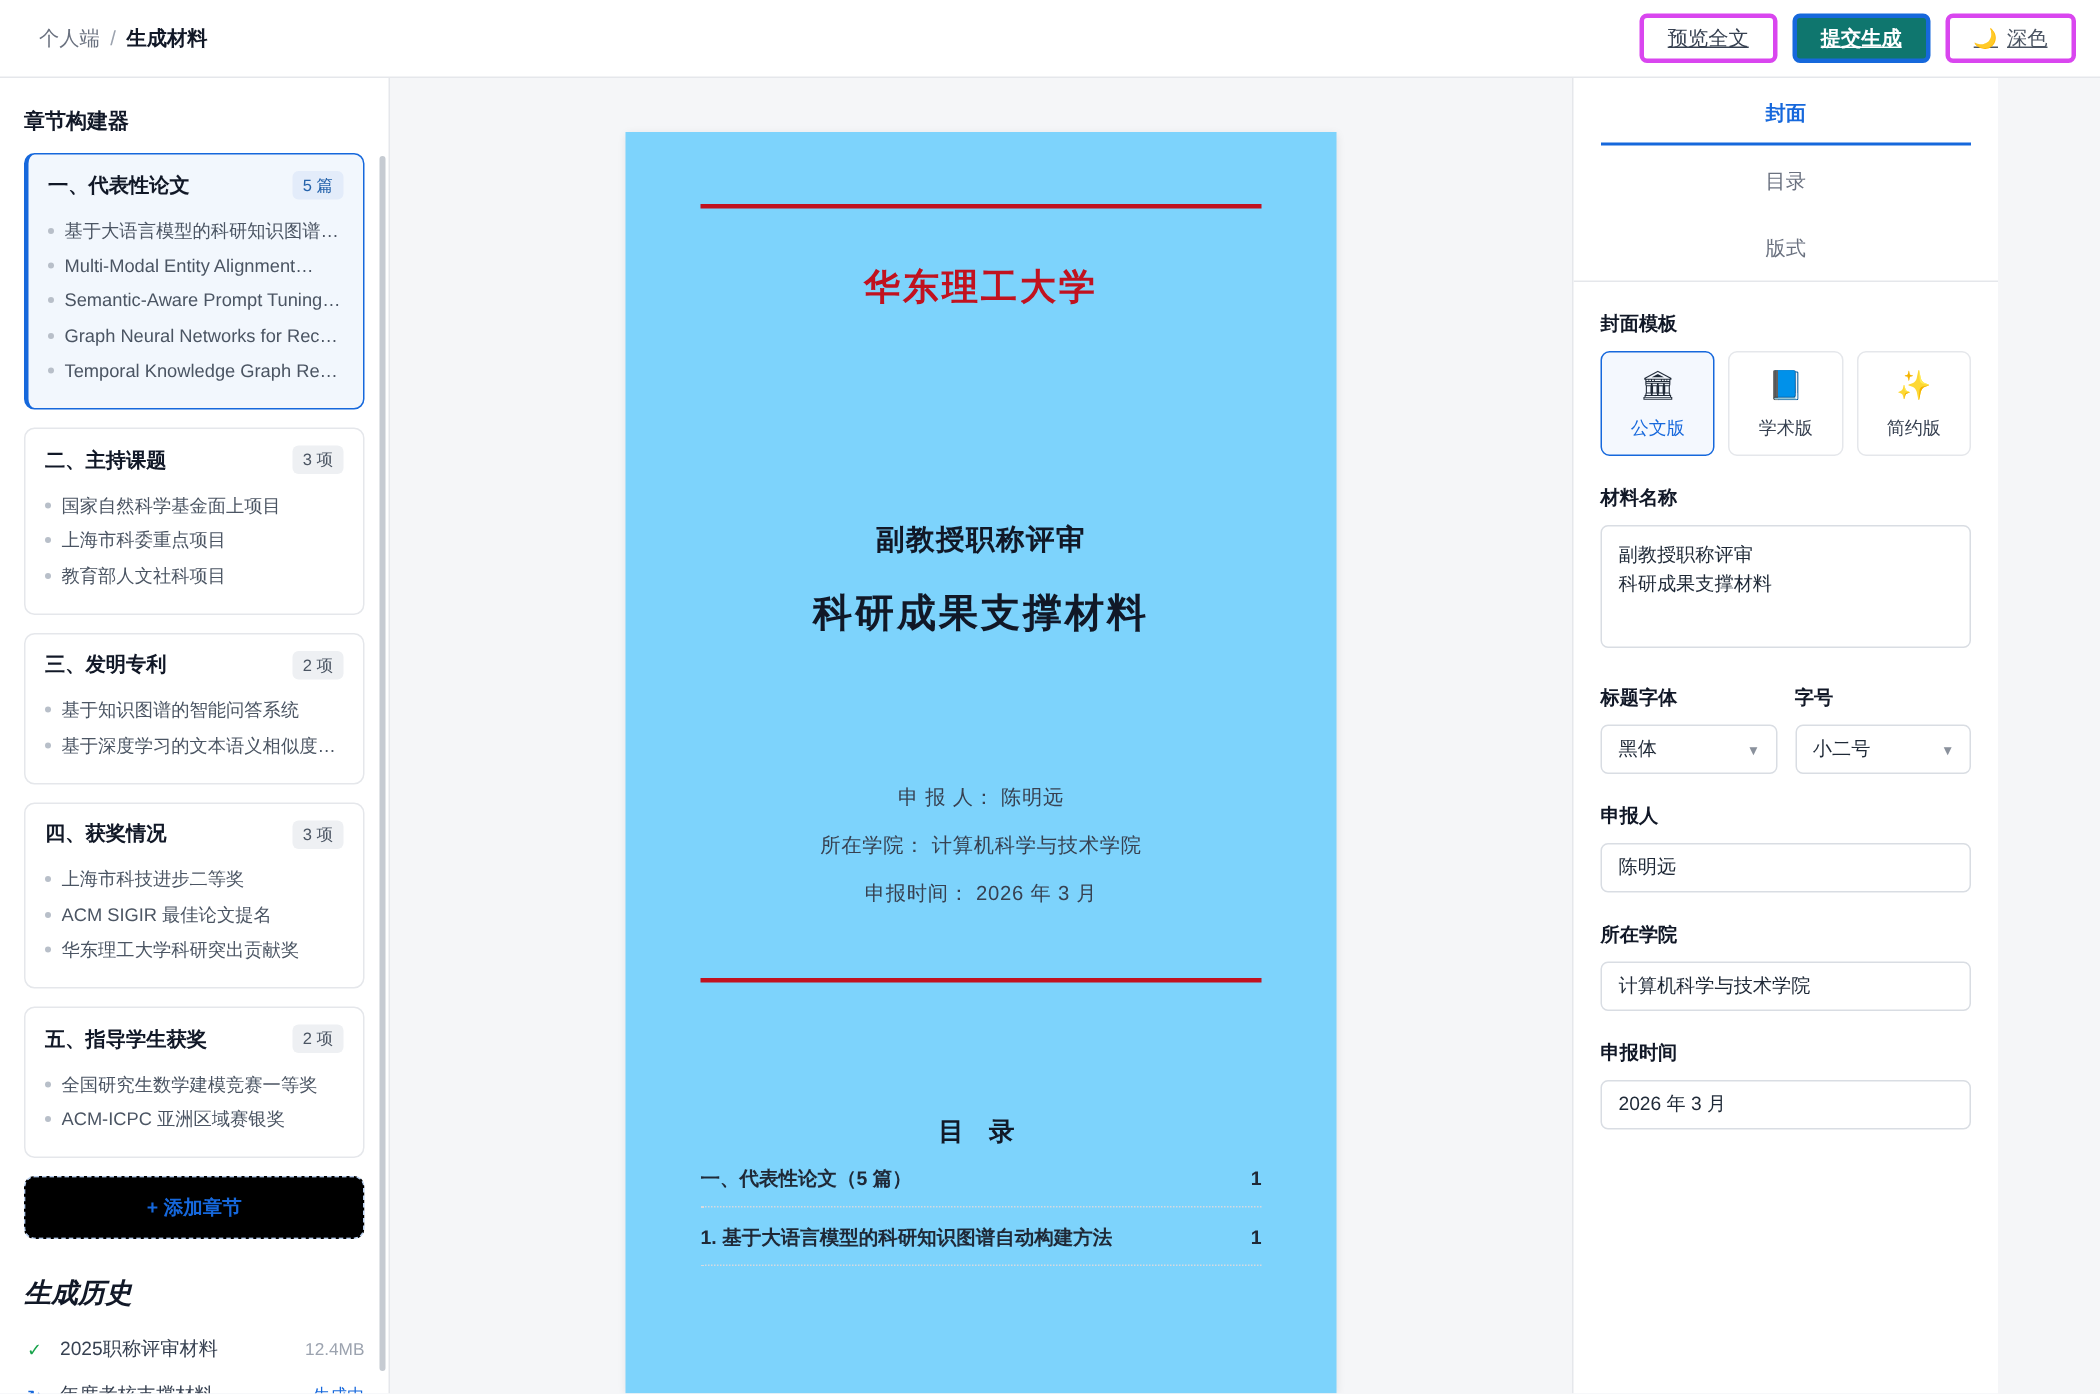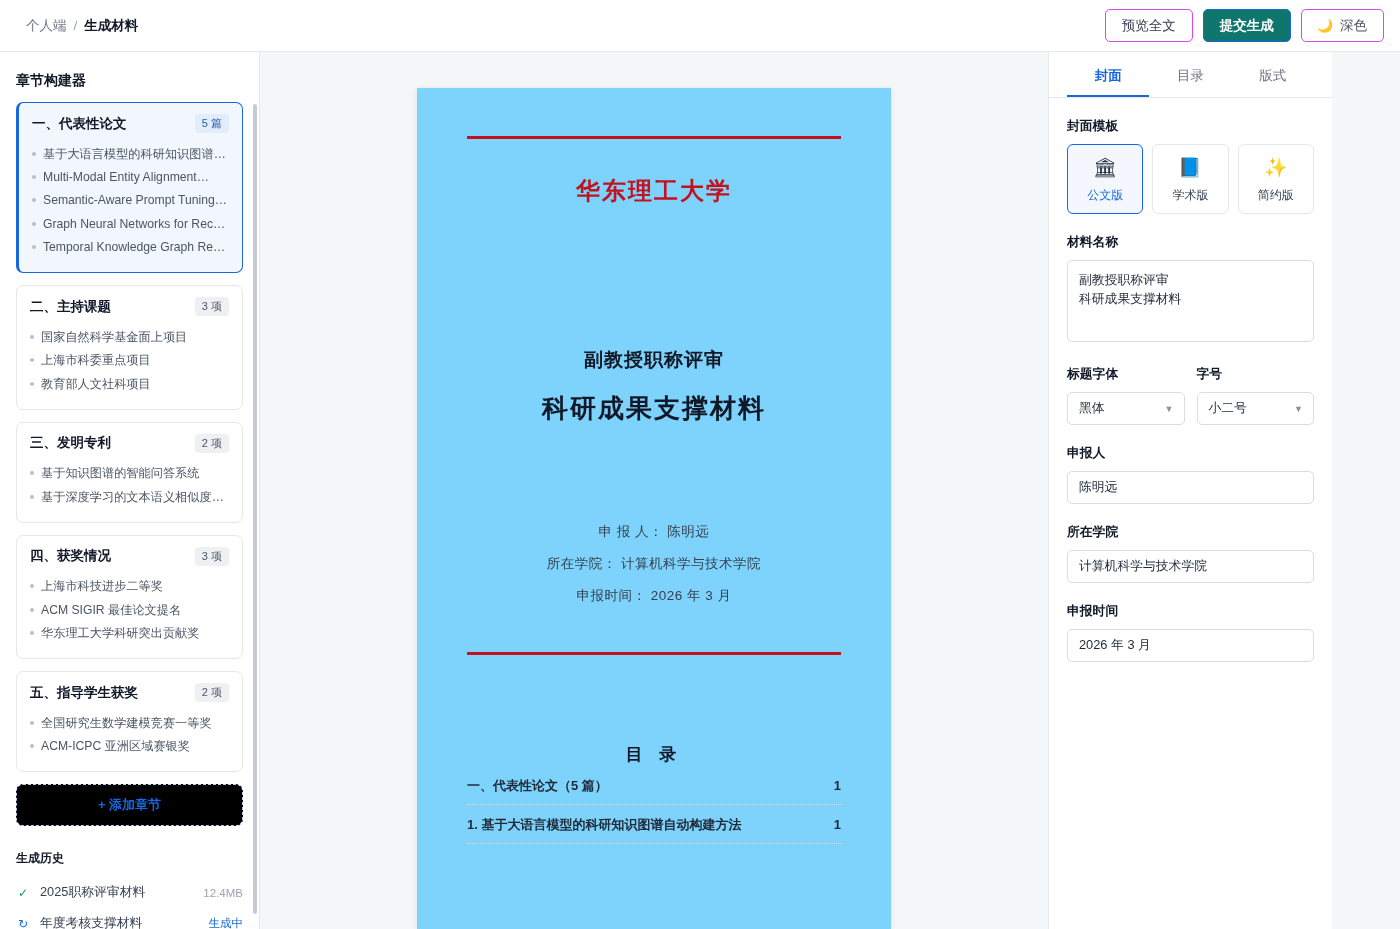--- a/index.html
+++ b/index.html
@@ -29,24 +29,25 @@
   .topbar-actions { margin-left: auto; display: flex; align-items: center; gap: 10px; }
   .btn {
     height: 33px;
     border-radius: 5px;
     font-size: 13.5px;
     display: inline-flex;
     align-items: center;
     justify-content: center;
     padding: 0 16px;
     cursor: pointer;
-    border: 1px solid #d946ef;
+    border: 3px solid #d946ef;
     background: #fff;
     color: #374151;
     white-space: nowrap;
+    text-decoration: underline;
   }
   .btn-primary {
     background: #0f766e;
     border-color: #1668dc;
     color: #fff;
     font-weight: bold;
   }
   .btn-theme { gap: 6px; color: #4b5563; }
   .moon { color: #eab308; font-size: 13px; }
 
@@ -122,24 +123,25 @@
     background: #000000;
     color: #1668dc;
     font-size: 13px;
     font-weight: bold;
     text-align: center;
     padding: 11px 0;
     margin-top: 4px;
     cursor: pointer;
   }
   .history-title {
-    font-size: 12px;
+    font-size: 18px;
     font-weight: bold;
     color: #111827;
     margin: 24px 0 10px 0;
+    font-style: italic;
   }
   .history-row {
     display: flex;
     align-items: center;
     font-size: 12.8px;
     color: #374151;
     padding: 7px 0;
     gap: 10px;
   }
   .hist-icon { width: 14px; text-align: center; font-size: 12px; }
@@ -240,20 +242,21 @@
     background: #fff;
     border-left: 1px solid #e5e7eb;
     padding: 0 18px;
     overflow: hidden;
   }
   .tabs {
     display: flex;
     border-bottom: 1px solid #e5e7eb;
     margin: 0 -18px 0 -18px;
     padding: 0 18px;
+    flex-direction: column;
   }
   .tab {
     flex: 1;
     text-align: center;
     font-size: 13.5px;
     color: #6b7280;
     padding: 15px 0 12px 0;
     cursor: pointer;
   }
   .tab.active {

